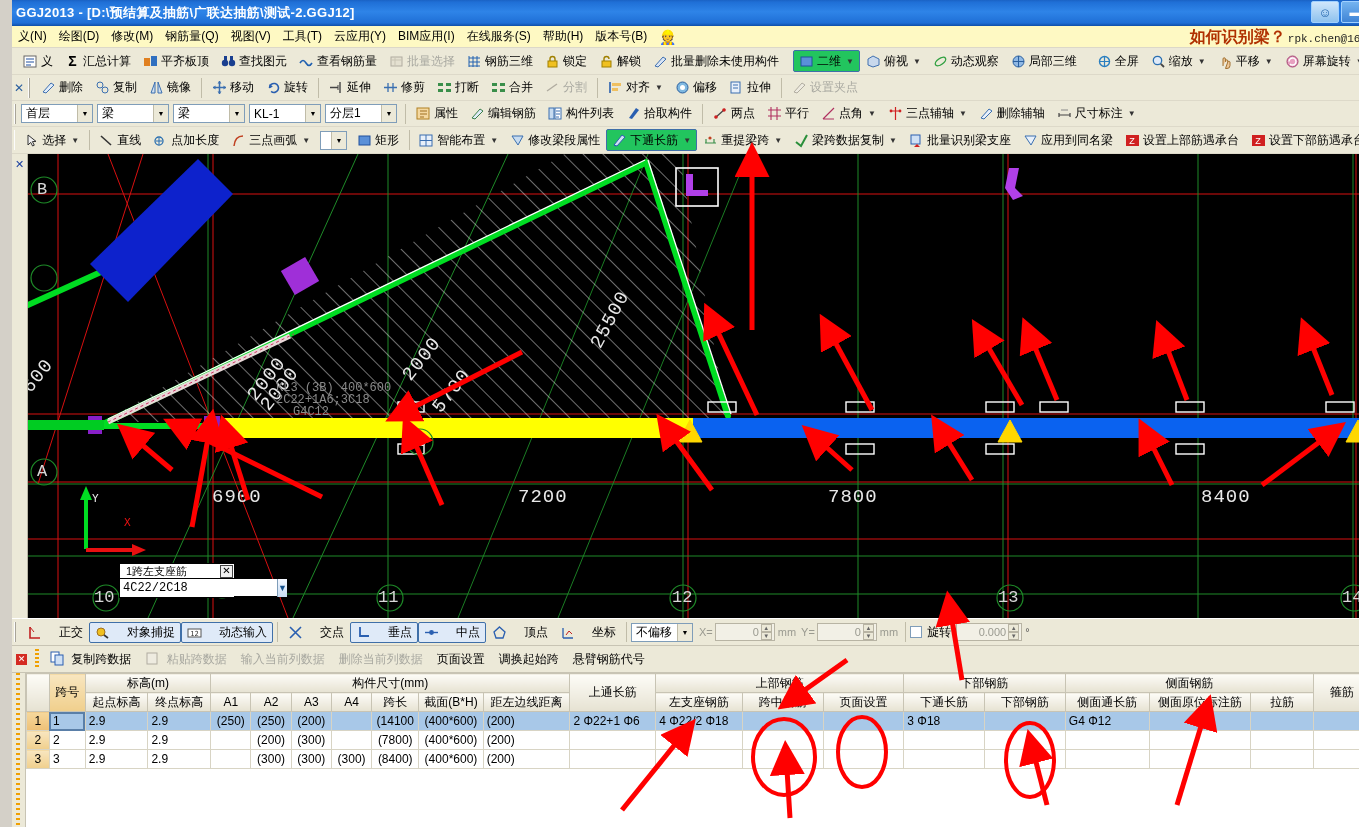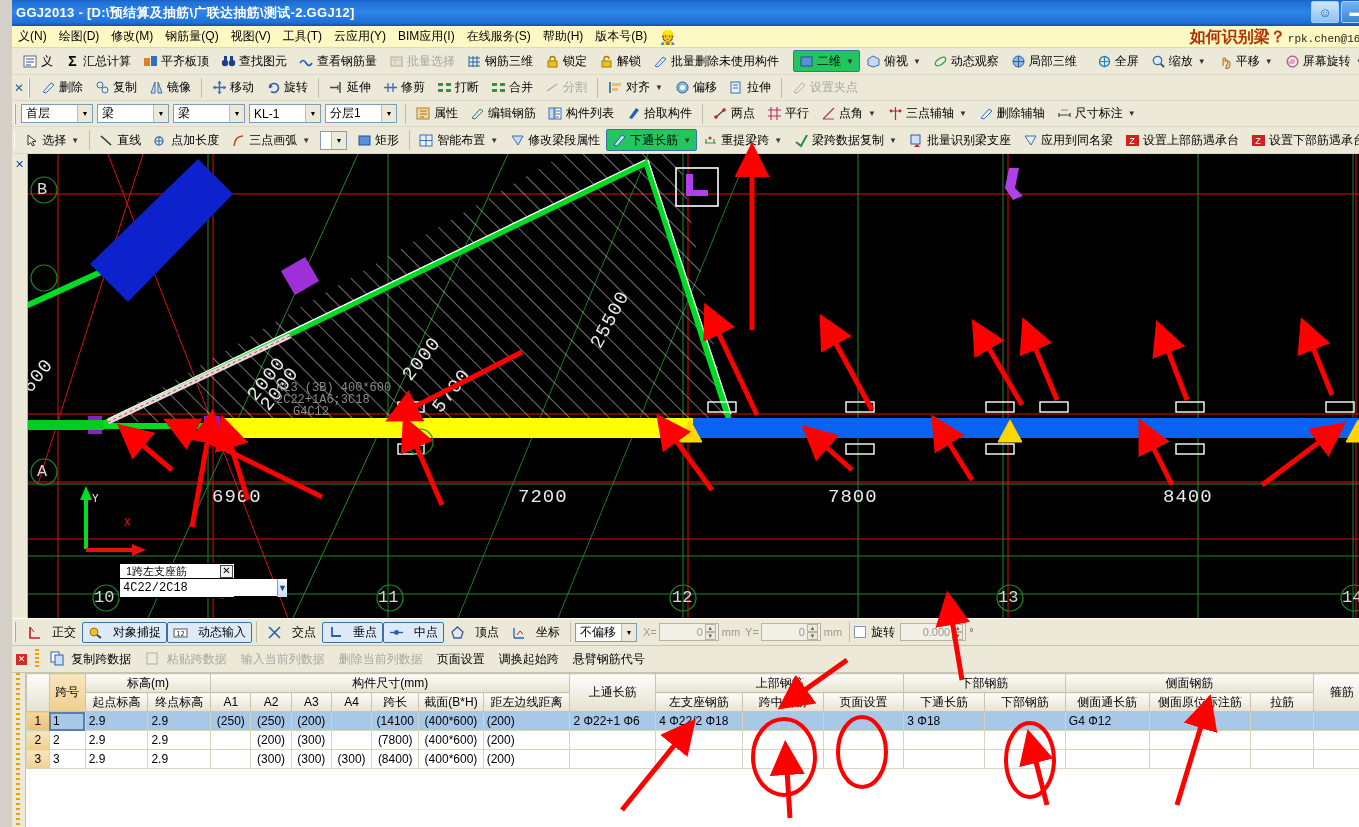--- a/index.html
+++ b/index.html
@@ -136,21 +136,21 @@
     font-size:9px; color:#14508c;
   }
 
   
   .snapbar {
     position:absolute; left:0; top:618px; width:1359px; height:28px;
     background:#ece9d8; display:flex; align-items:center;
     border-top:1px solid #fff; border-bottom:1px solid #c8c4b4;
   }
   .snapbtn {
-    display:inline-flex;align-items:center;gap:10px;padding:1px 5px;height:21px;
+    display:inline-flex;align-items:center;gap:17px;padding:1px 5px;height:21px;
     font-size:12px;border:1px solid transparent;border-radius:2px;cursor:default;
   }
   .snapbtn.on { background:#dfeaf8; border:1px solid #3f6fa8; }
   .numfld {
     display:inline-flex;align-items:center;height:18px;background:#f2f0e6;
     border:1px solid #b8b4a4; width:60px; justify-content:flex-end;
     padding-right:2px; font-size:11px; color:#9a9a90;
   }
   .spin { display:inline-flex;flex-direction:column;width:11px;height:16px;margin-left:2px; }
   .spin i { flex:1;border:1px solid #b8b4a4;background:#ece9d8;font-style:normal;
@@ -922,21 +922,21 @@
         </g>
       </svg>
 
       <div class="dimtxt" style="left:558px; top:188px; transform:rotate(-62deg); transform-origin:left top;">25500</div>
       <div class="dimtxt" style="left:400px; top:250px; transform:rotate(-52deg); transform-origin:left top;">5700</div>
       <div class="dimtxt" style="left:370px; top:218px; transform:rotate(-52deg); transform-origin:left top;">2000</div>
       <div class="dimtxt" style="left:228px; top:248px; transform:rotate(-52deg); transform-origin:left top;">2000</div>
       <div class="dimtxt" style="left:184px; top:332px;">6900</div>
       <div class="dimtxt" style="left:490px; top:332px;">7200</div>
       <div class="dimtxt" style="left:800px; top:332px;">7800</div>
-      <div class="dimtxt" style="left:1135px; top:332px;text-align:right;">8400</div>
+      <div class="dimtxt" style="left:1173px; top:332px;text-align:right;">8400</div>
       <div class="dimtxt" style="left:-10px; top:230px; transform:rotate(-52deg); transform-origin:left top;">600</div>
       <div class="dimtxt" style="left:215px; top:238px; transform:rotate(-52deg); transform-origin:left top;">2000</div>
 
       <div class="beamtxt" style="left:248px; top:228px;">KL3 (3B) 400*600</div>
       <div class="beamtxt" style="left:248px; top:240px;">2C22+1A6;3C18</div>
       <div class="beamtxt" style="left:265px; top:252px;font-family:Liberation Mono, monospace;">G4C12</div>
 
       <div class="gridlbl" style="left:387px; top:278px; color:#e0e0e0;">2</div>
 
       <div class="gridlbl" style="left:9px; top:26px;">B</div>

